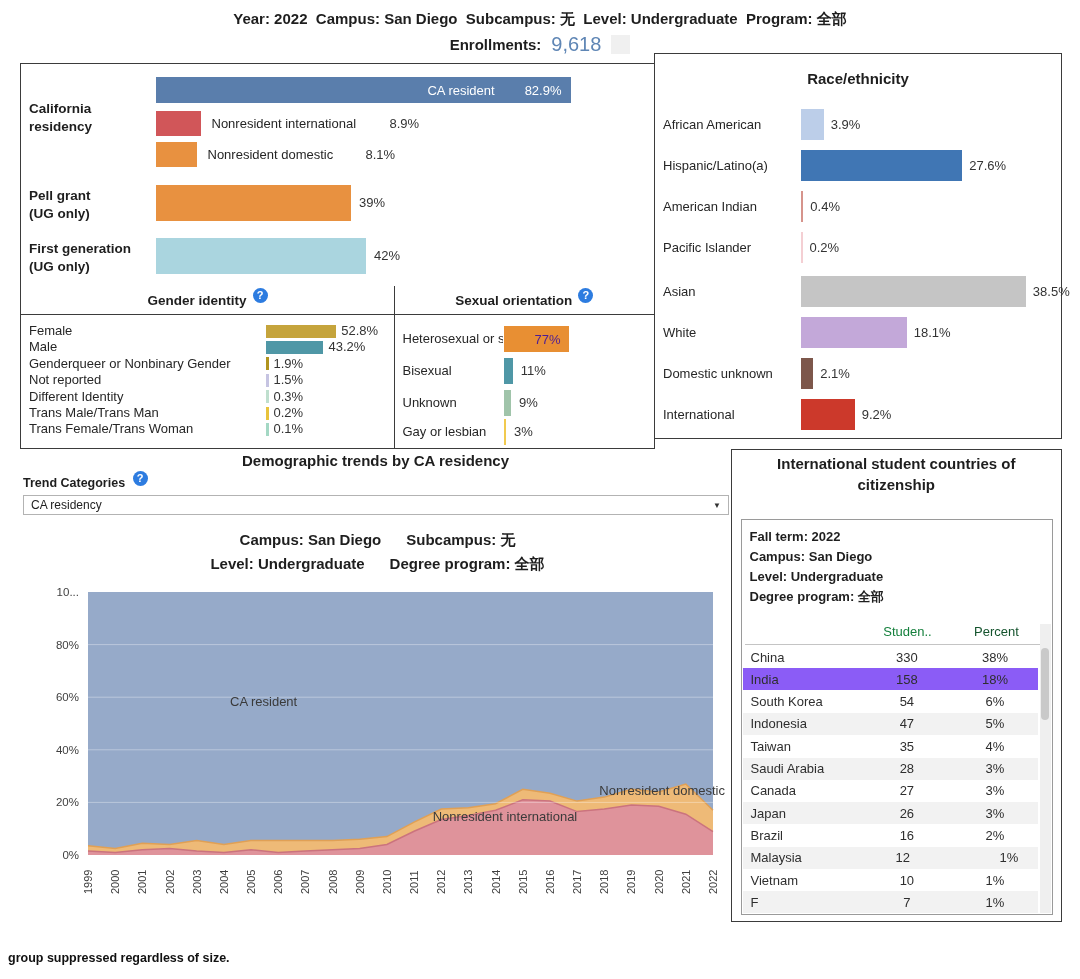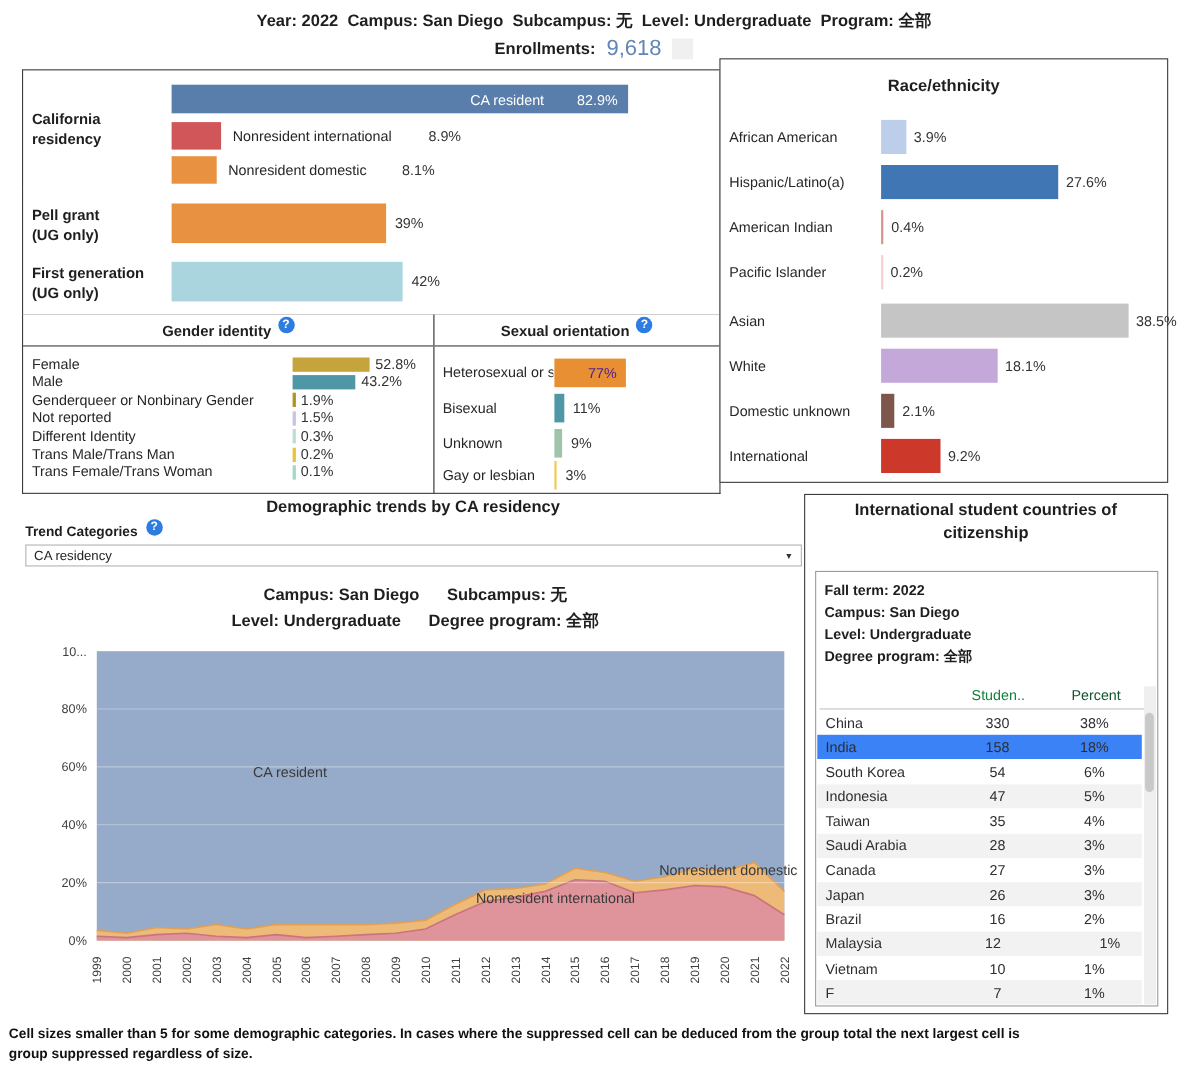--- a/index.html
+++ b/index.html
@@ -226,21 +226,21 @@
         </div>
       <div class="abs" style="left:120px;top:104px;width:92px;text-align:center;font-size:13px;color:#15803d;">Studen..</div>
       <div class="abs" style="left:212px;top:104px;width:86px;text-align:center;font-size:13px;color:#14532d;">Percent</div>
       <div class="abs" style="left:3px;top:124px;width:295px;height:1px;background:#c4c4c4;"></div>
       <div id="countries-rows">
           <div class="tbl-row" style="top: 126px; background: rgb(255, 255, 255);">
             <div class="tbl-c1">China</div>
             <div class="tbl-c2">330</div>
             <div class="tbl-c3">38%</div>
           </div>
-          <div class="tbl-row" style="top: 148.3px; background: #3b82f6;">
+          <div class="tbl-row" style="top: 148.3px; background: #8b5cf6;">
             <div class="tbl-c1">India</div>
             <div class="tbl-c2">158</div>
             <div class="tbl-c3">18%</div>
           </div>
           <div class="tbl-row" style="top: 170.6px; background: rgb(255, 255, 255);">
             <div class="tbl-c1">South Korea</div>
             <div class="tbl-c2">54</div>
             <div class="tbl-c3">6%</div>
           </div>
           <div class="tbl-row" style="top: 192.9px; background: rgb(242, 242, 242);">
@@ -288,16 +288,15 @@
             <div class="tbl-c2">7</div>
             <div class="tbl-c3">1%</div>
           </div>
         </div>
       <div class="abs" style="right:1px;top:104px;width:11px;bottom:1px;background:#efefef;">
         <div class="abs" style="left:1.5px;top:24px;width:8px;height:72px;background:#c9c9c9;border-radius:4px;"></div>
       </div>
     </div>
   </div>
 
-  <div class="footer-line" style="top:933px;width:1068px;">Cell sizes smaller than 5 for some demographic categories. In cases where the suppressed cell can be deduced from the group total the next largest cell is</div>
   <div class="footer-line" style="top:951px;width:1068px;">group suppressed regardless of size.</div>
 
 </div>
 
 </body></html>

